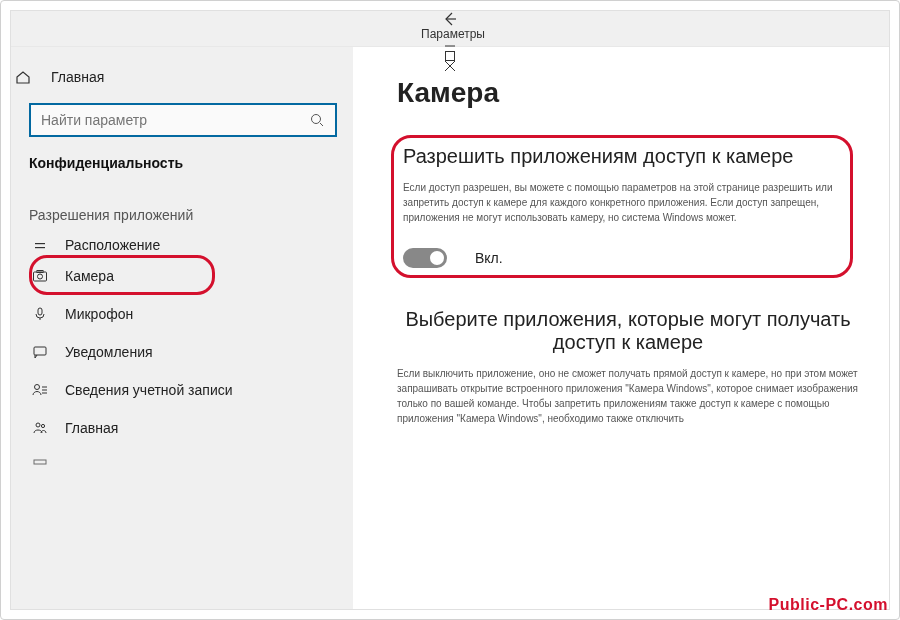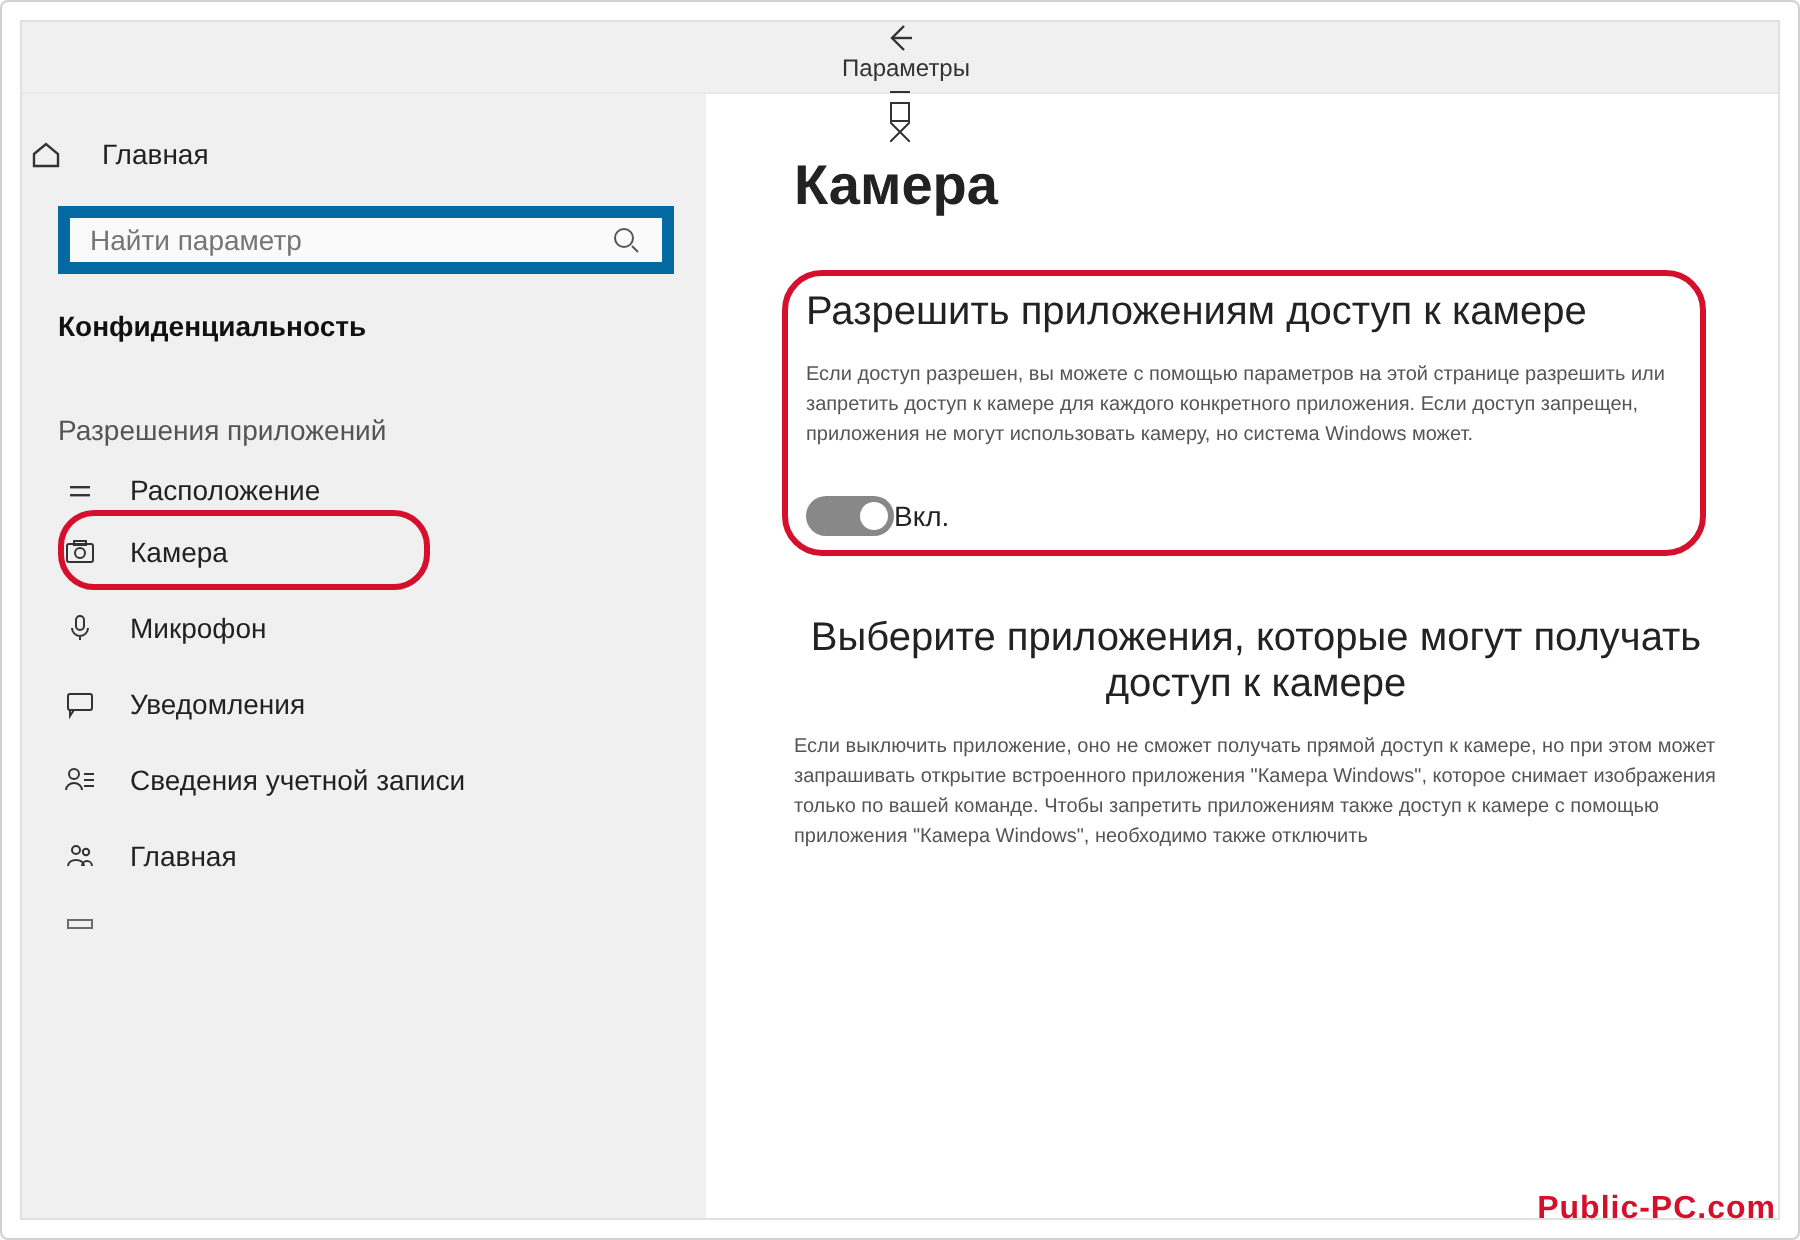--- a/index.html
+++ b/index.html
@@ -71,21 +71,21 @@
       display: flex;
       align-items: center;
       padding: 8px 16px 8px 4px;
       font-size: 14px;
       color: #222;
     }
     .home-row .ico { width: 22px; margin-right: 14px; }
     .searchbox {
       margin: 10px 16px 14px 18px;
       height: 34px;
-      border: 6px solid #0369a1;
+      border: 2px solid #0369a1;
       background: #fafafa;
       display: flex;
       align-items: center;
     }
     .searchbox input {
       border: none; outline: none; background: transparent;
       flex: 1; padding: 0 10px; font-size: 14px;
       color: #555;
     }
     .searchbox .searchico {
@@ -155,21 +155,21 @@
     }
     .main p {
       font-size: 10px;
       line-height: 1.5;
       color: #555;
       margin-bottom: 16px;
     }
     .toggle-row {
       display: flex;
       align-items: center;
-      gap: 0;
+      gap: 28px;
       margin-top: 23px;
     }
     .toggle {
       width: 44px; height: 20px;
       border-radius: 10px;
       background: #888;
       position: relative;
     }
     .toggle::after {
       content: "";

